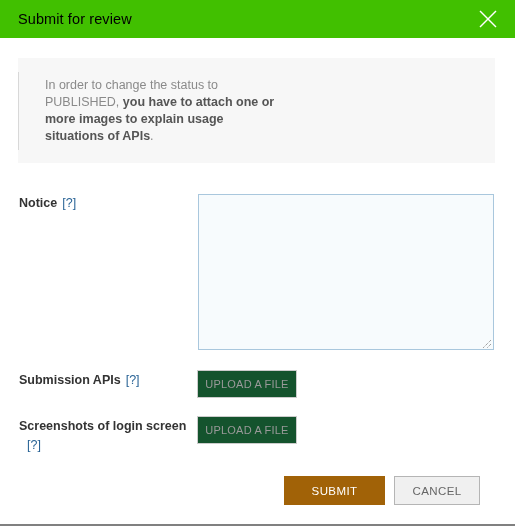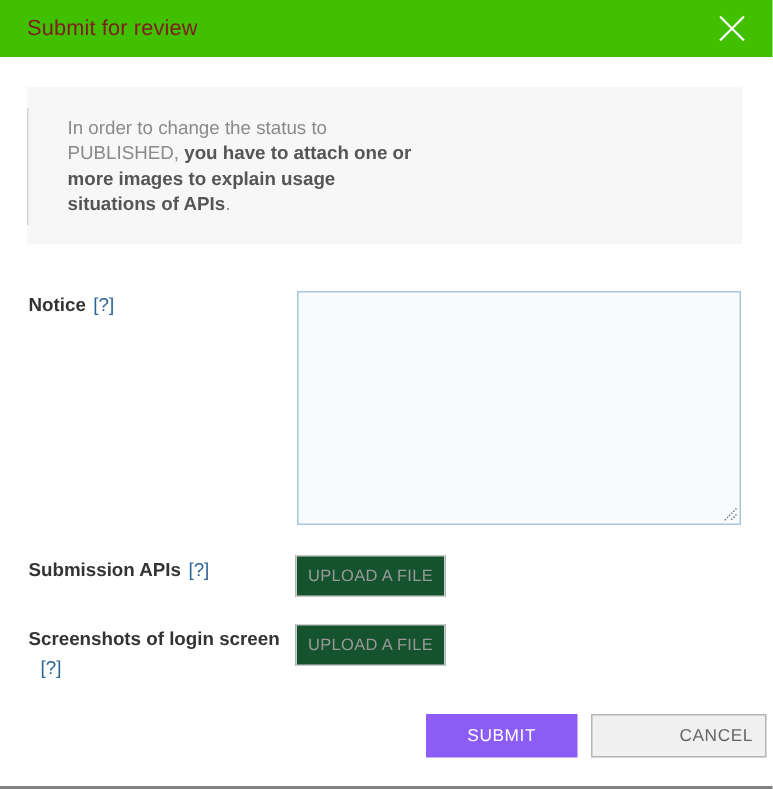--- a/index.html
+++ b/index.html
@@ -34,21 +34,21 @@
     width: 515px;
     height: 38px;
     background: #41c000;
     display: flex;
     align-items: center;
     justify-content: space-between;
     box-sizing: border-box;
     padding: 0 14px 0 18px;
   }
   .dialog-title {
-    color: #7f1d1d;
+    color: #000000;
     font-size: 14.5px;
     font-weight: 400;
     letter-spacing: 0.1px;
     line-height: 1;
   }
   .close-btn {
     width: 26px;
     height: 26px;
     display: flex;
     align-items: center;
@@ -164,45 +164,44 @@
   .upload-submission { left: 197px; top: 370px; }
   .upload-screenshots { left: 197px; top: 416px; }
 
   
   .submit-btn {
     position: absolute;
     left: 284px;
     top: 476px;
     width: 101px;
     height: 29px;
-    background: #8b5cf6;
+    background: #a16207;
     border: none;
     color: #ffffff;
     font-size: 11.5px;
     font-family: "Liberation Sans", sans-serif;
     letter-spacing: 0.4px;
     cursor: default;
     padding: 0;
   }
   .cancel-btn {
     position: absolute;
     left: 394px;
     top: 476px;
-    width: 117px;
+    width: 86px;
     height: 29px;
     background: #f0f0f0;
     border: 1px solid #b5b5b5;
     box-sizing: border-box;
     color: #666666;
     font-size: 11.5px;
     font-family: "Liberation Sans", sans-serif;
     letter-spacing: 0.4px;
     cursor: pointer;
-    padding: 8px;
-    text-align: right;
+    padding: 0;
   }
 </style>
 </head>
 <body>
 
 <div class="dialog">
 
   <div class="dialog-header">
     <span class="dialog-title">Submit for review</span>
     <span class="close-btn">

